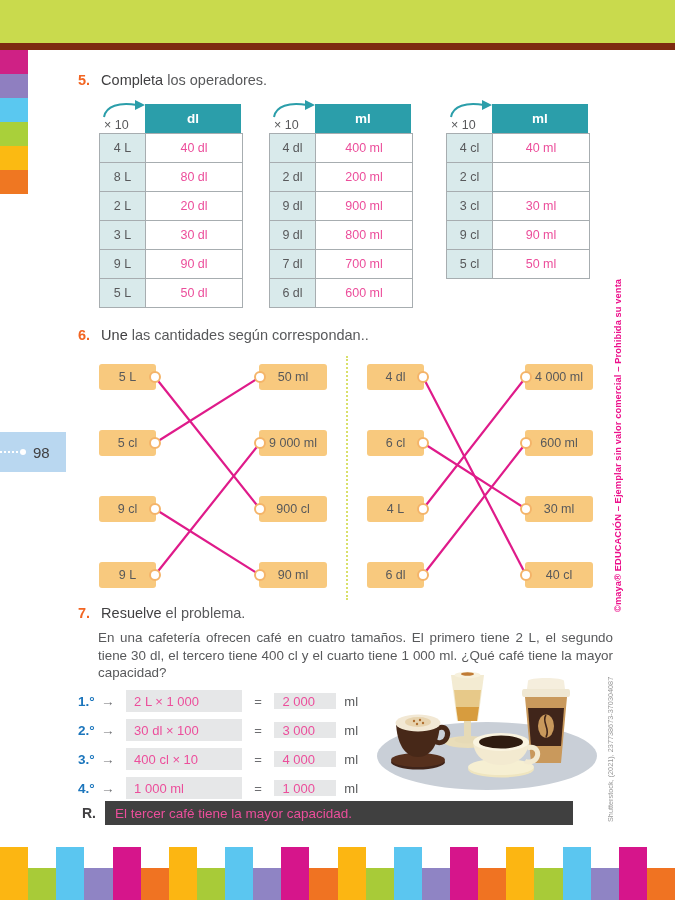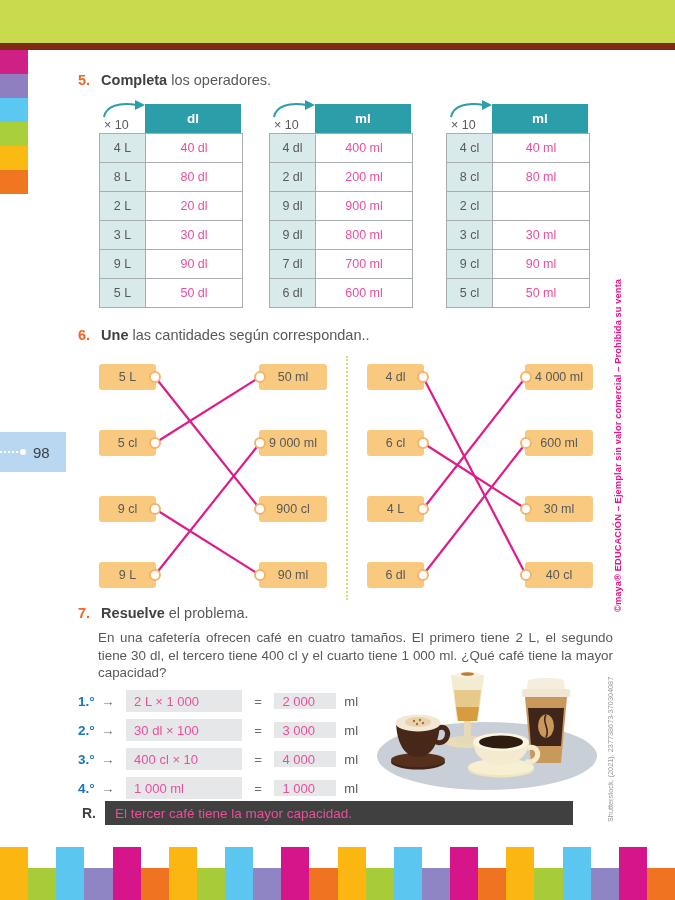--- a/index.html
+++ b/index.html
@@ -26,21 +26,21 @@
                transform:rotate(-90deg);transform-origin:0 0;
                font-size:9.3px;font-weight:600;color:#ec108b;white-space:nowrap;letter-spacing:.1px;}
   .credit-pink .brand{font-weight:800;}
   .credit-photo{position:absolute;left:606px;top:822px;width:170px;height:11px;
                 transform:rotate(-90deg);transform-origin:0 0;
                 font-size:7.3px;color:#989898;white-space:nowrap;}
 
   
   .ex-header{position:absolute;font-size:14.5px;color:#58595b;white-space:nowrap;}
   .ex-num{color:#f26522;font-weight:bold;margin-right:11px;}
-  .ex-verb{color:#414042;font-weight:bold;}
+  .ex-verb{color:#414042;font-weight:normal;}
 
   
   .conv-table{position:absolute;top:100px;}
   .thead{display:flex;align-items:flex-end;height:33px;}
   .op-area{position:relative;width:46px;height:33px;}
   .op-arrow{position:absolute;left:2px;top:0;}
   .op-label{position:absolute;left:5px;bottom:1px;font-size:12.5px;color:#58595b;margin-top:6px;}
   .unit-cell{width:96px;height:29px;background:#2b9eaa;color:#fff;font-weight:bold;font-size:13.5px;
              display:flex;align-items:center;justify-content:center;box-sizing:border-box;}
   .tbody{border:1px solid #a7adb0;width:144px;box-sizing:border-box;}
@@ -226,24 +226,20 @@
       </div>
       <div class="unit-cell">ml</div>
     </div>
     <div class="tbody">
 
         <div class="trow">
           <div class="cell-from">4 cl</div>
           <div class="cell-to">40 ml</div>
         </div>
 
-        <div class="trow">
-          <div class="cell-from">8 cl</div>
-          <div class="cell-to">80 ml</div>
-        </div>
 
         <div class="trow">
           <div class="cell-from">2 cl</div>
         </div>
 
         <div class="trow">
           <div class="cell-from">3 cl</div>
           <div class="cell-to">30 ml</div>
         </div>
 

